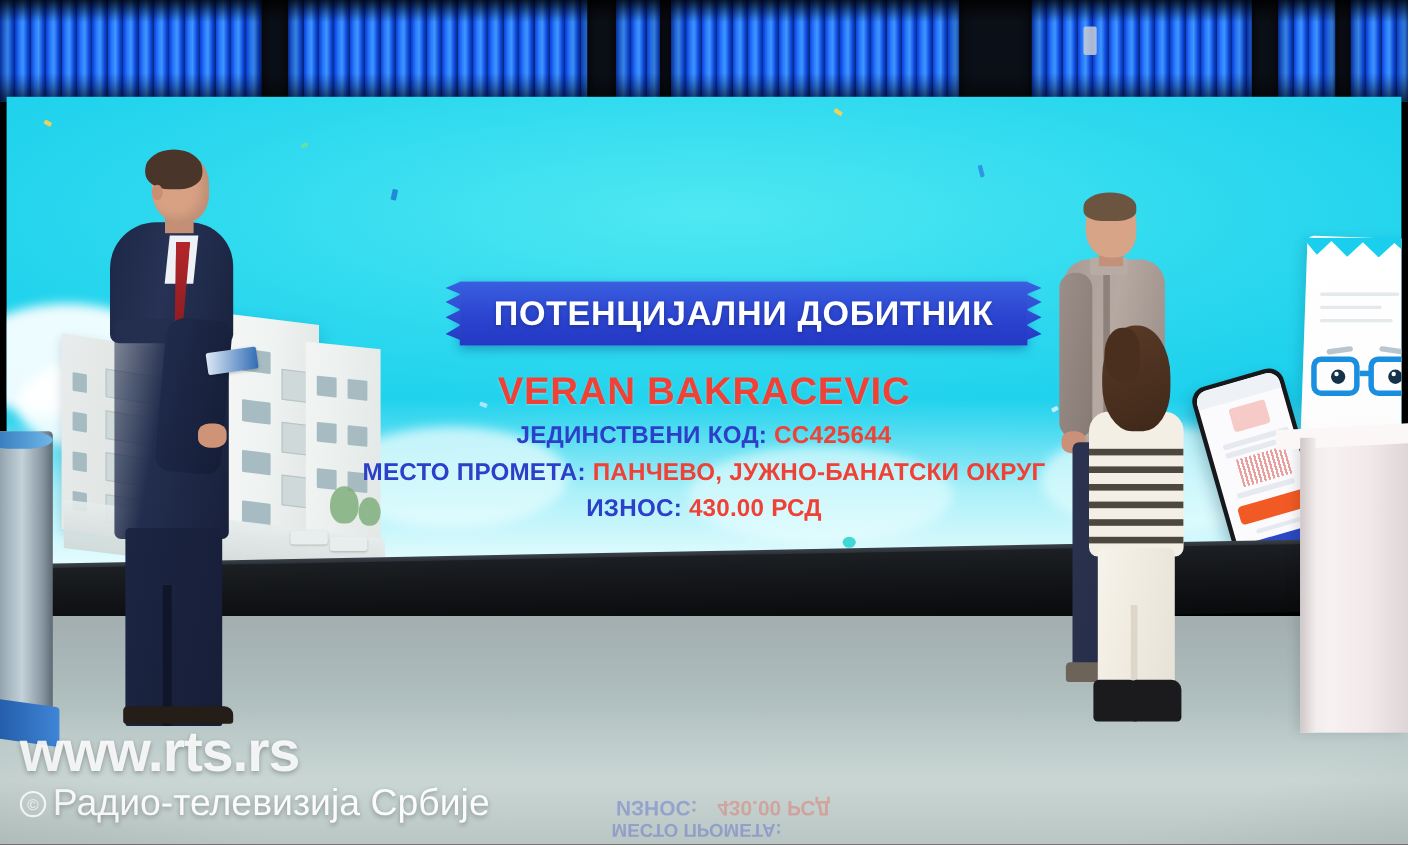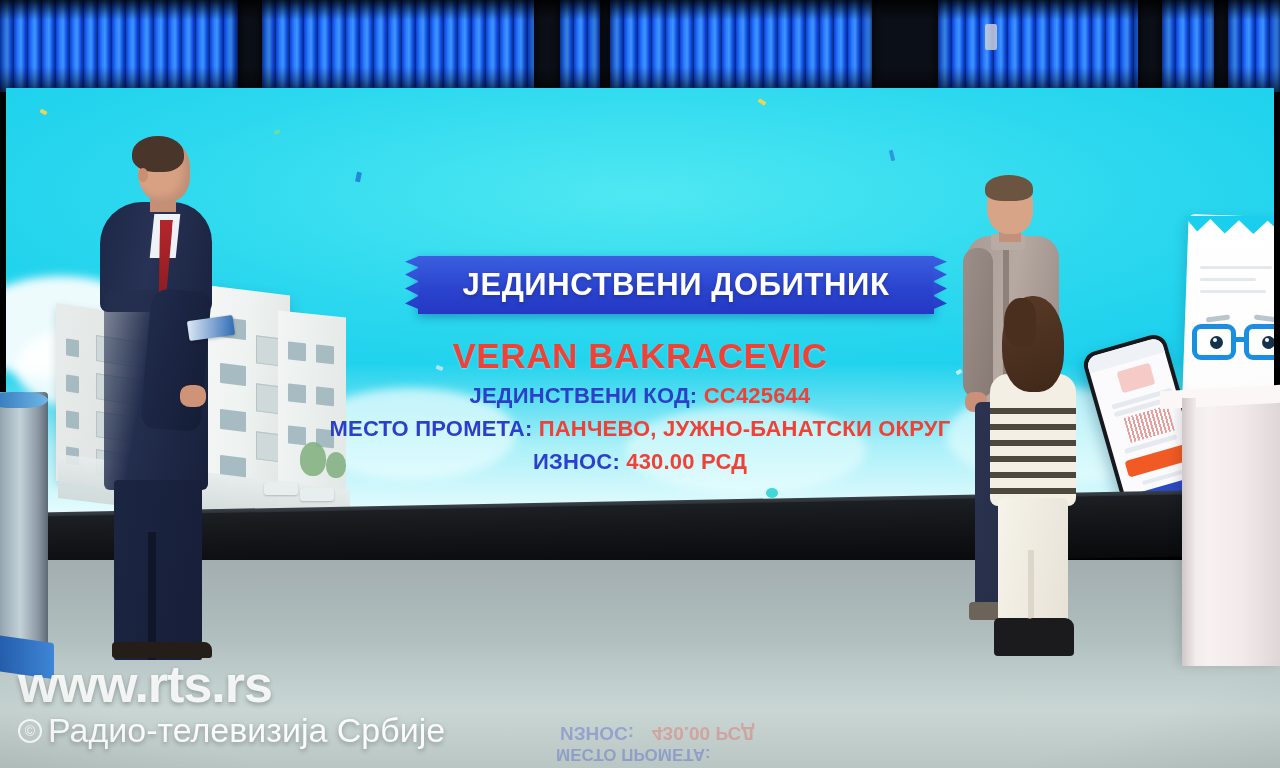--- a/index.html
+++ b/index.html
@@ -393,21 +393,21 @@
       </div>
       <div class="ground"></div>
       <div class="tree" style="left:250px;top:176px;width:26px;height:34px;"></div>
       <div class="tree" style="left:276px;top:186px;width:20px;height:26px;"></div>
       <div class="car" style="left:214px;top:216px;width:34px;height:13px;"></div>
       <div class="car" style="left:250px;top:222px;width:34px;height:13px;"></div>
     </div>
 
     <div class="bannerWrap">
       <div class="banner">
-        <div class="bannerText">ЈЕДИНСТВЕНИ ДОБИТНИК</div>
+        <div class="bannerText">ПОТЕНЦИЈАЛНИ ДОБИТНИК</div>
       </div>
     </div>
 
     <div class="info">
       <div class="wname">VERAN BAKRACEVIC</div>
 
       <div class="row">
         <span class="lbl">ЈЕДИНСТВЕНИ КОД:</span>
         <span class="val">CC425644</span>
       </div>

